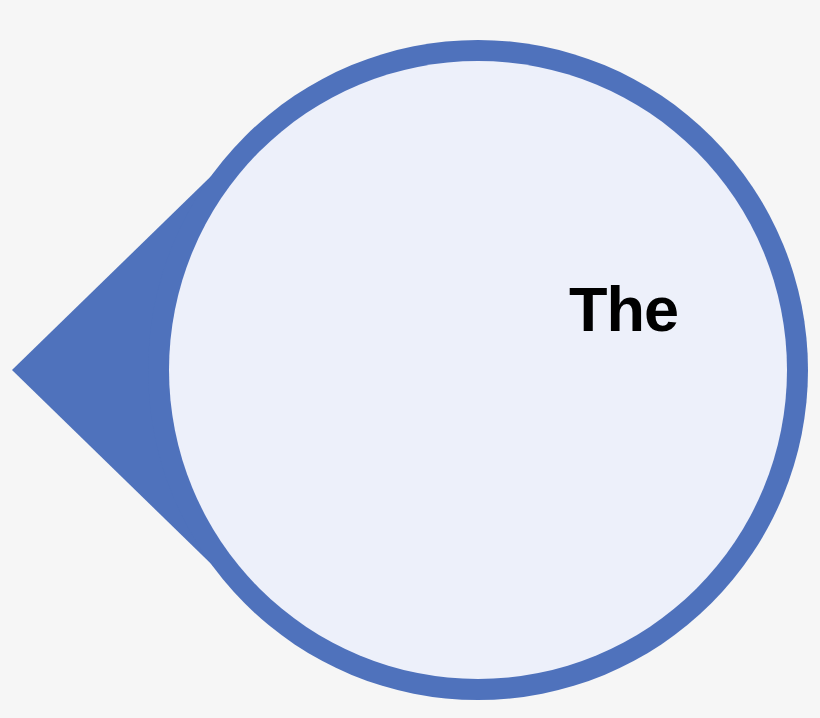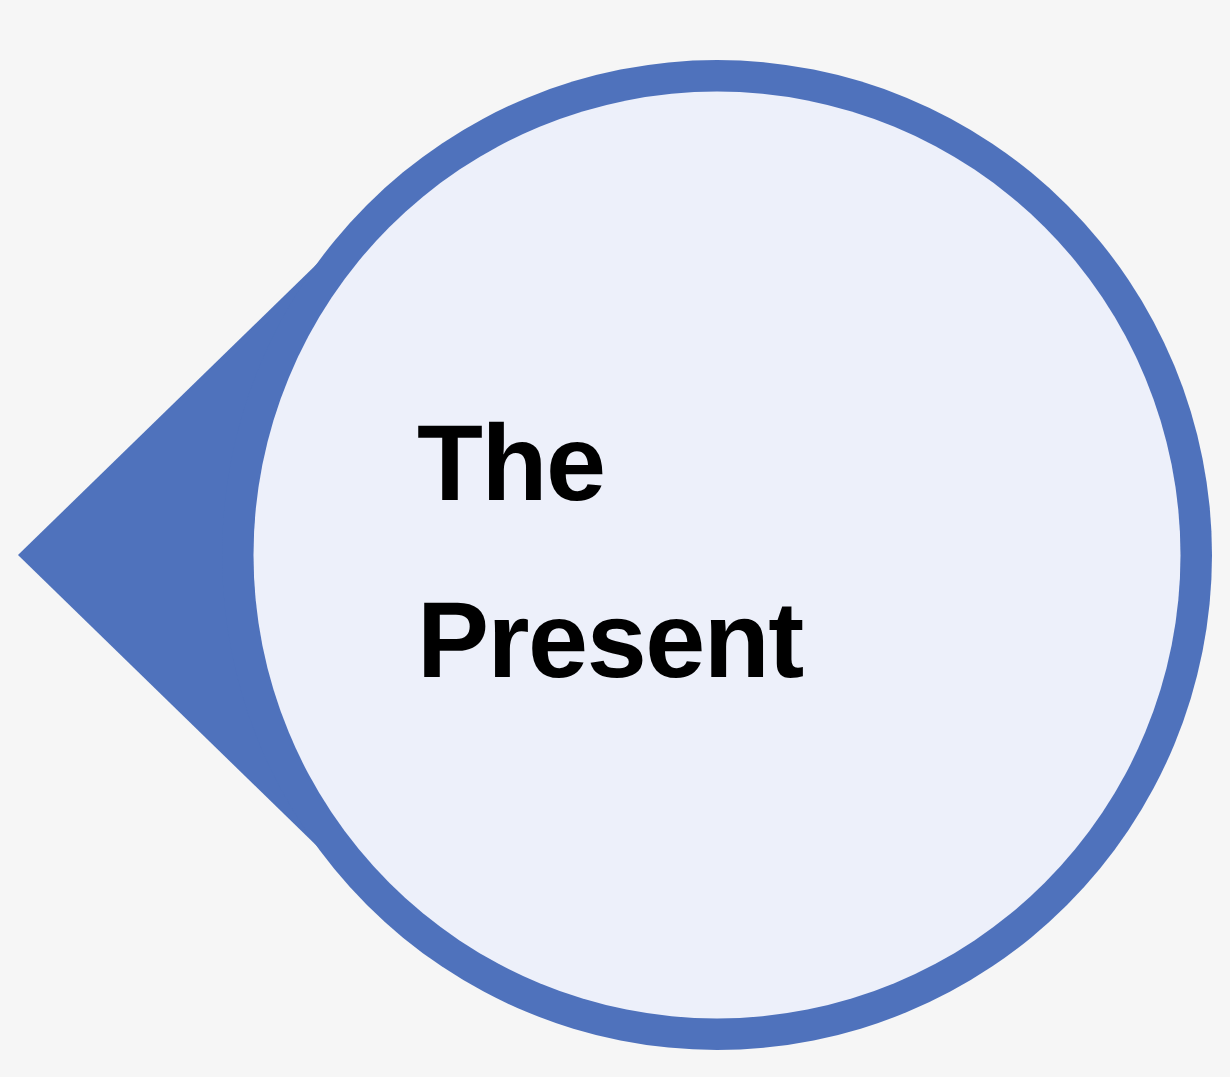--- a/index.html
+++ b/index.html
@@ -1,30 +1,29 @@
 <!DOCTYPE html>
 <html><head>
 <meta charset="utf-8">
 <style>
   html, body { margin: 0; padding: 0; }
   body { width: 820px; height: 718px; background: #f6f6f6; overflow: hidden; position: relative; }
   #stage { position: absolute; left: 0; top: 0; width: 820px; height: 718px; }
   .label {
     position: absolute; left: 278px; top: 250px; width: 400px;
-    text-align: left; font-family: "Liberation Sans", sans-serif;
-    font-weight: bold; font-size: 72px; line-height: 118px; color: #000;
+    text-align: right; font-family: "Liberation Sans", sans-serif;
+    font-weight: bold; font-size: 63px; line-height: 118px; color: #000;
     letter-spacing: -1px;
   }
   .label span { display: block; }
 </style>
 </head>
 <body>
 
 <svg id="stage" viewBox="0 0 820 718" xmlns="http://www.w3.org/2000/svg">
   <path d="M12 370 L240 148 L240 592 Z" fill="#4f72bc"></path>
   <circle cx="478" cy="370" r="330" fill="#4f72bc"></circle>
   <circle cx="478" cy="370" r="309" fill="#edf0fa"></circle>
 </svg>
 
 <div class="label">
   <span>The</span>
-  <span>Present</span>
 </div>
 
 </body></html>

